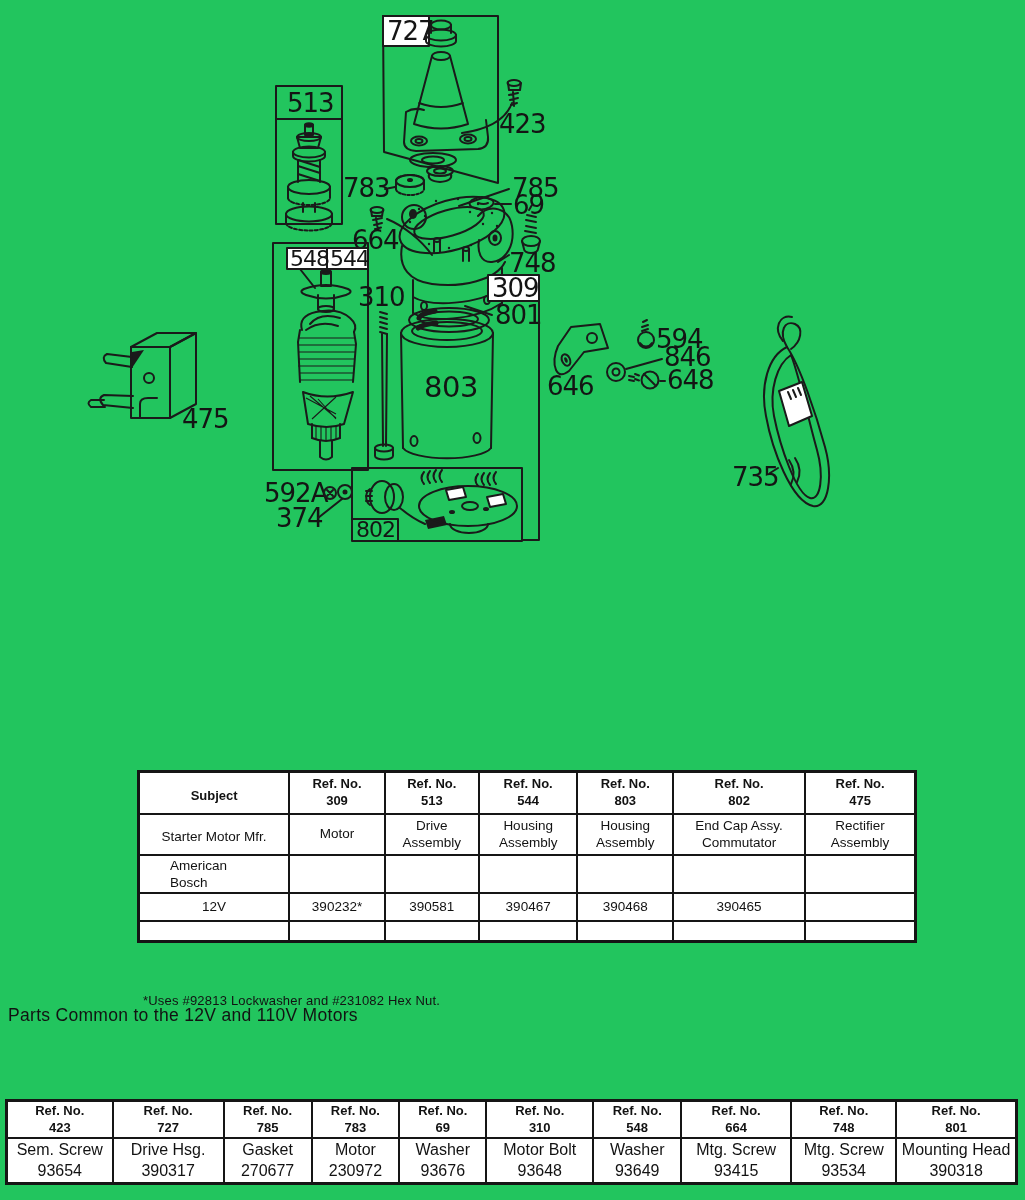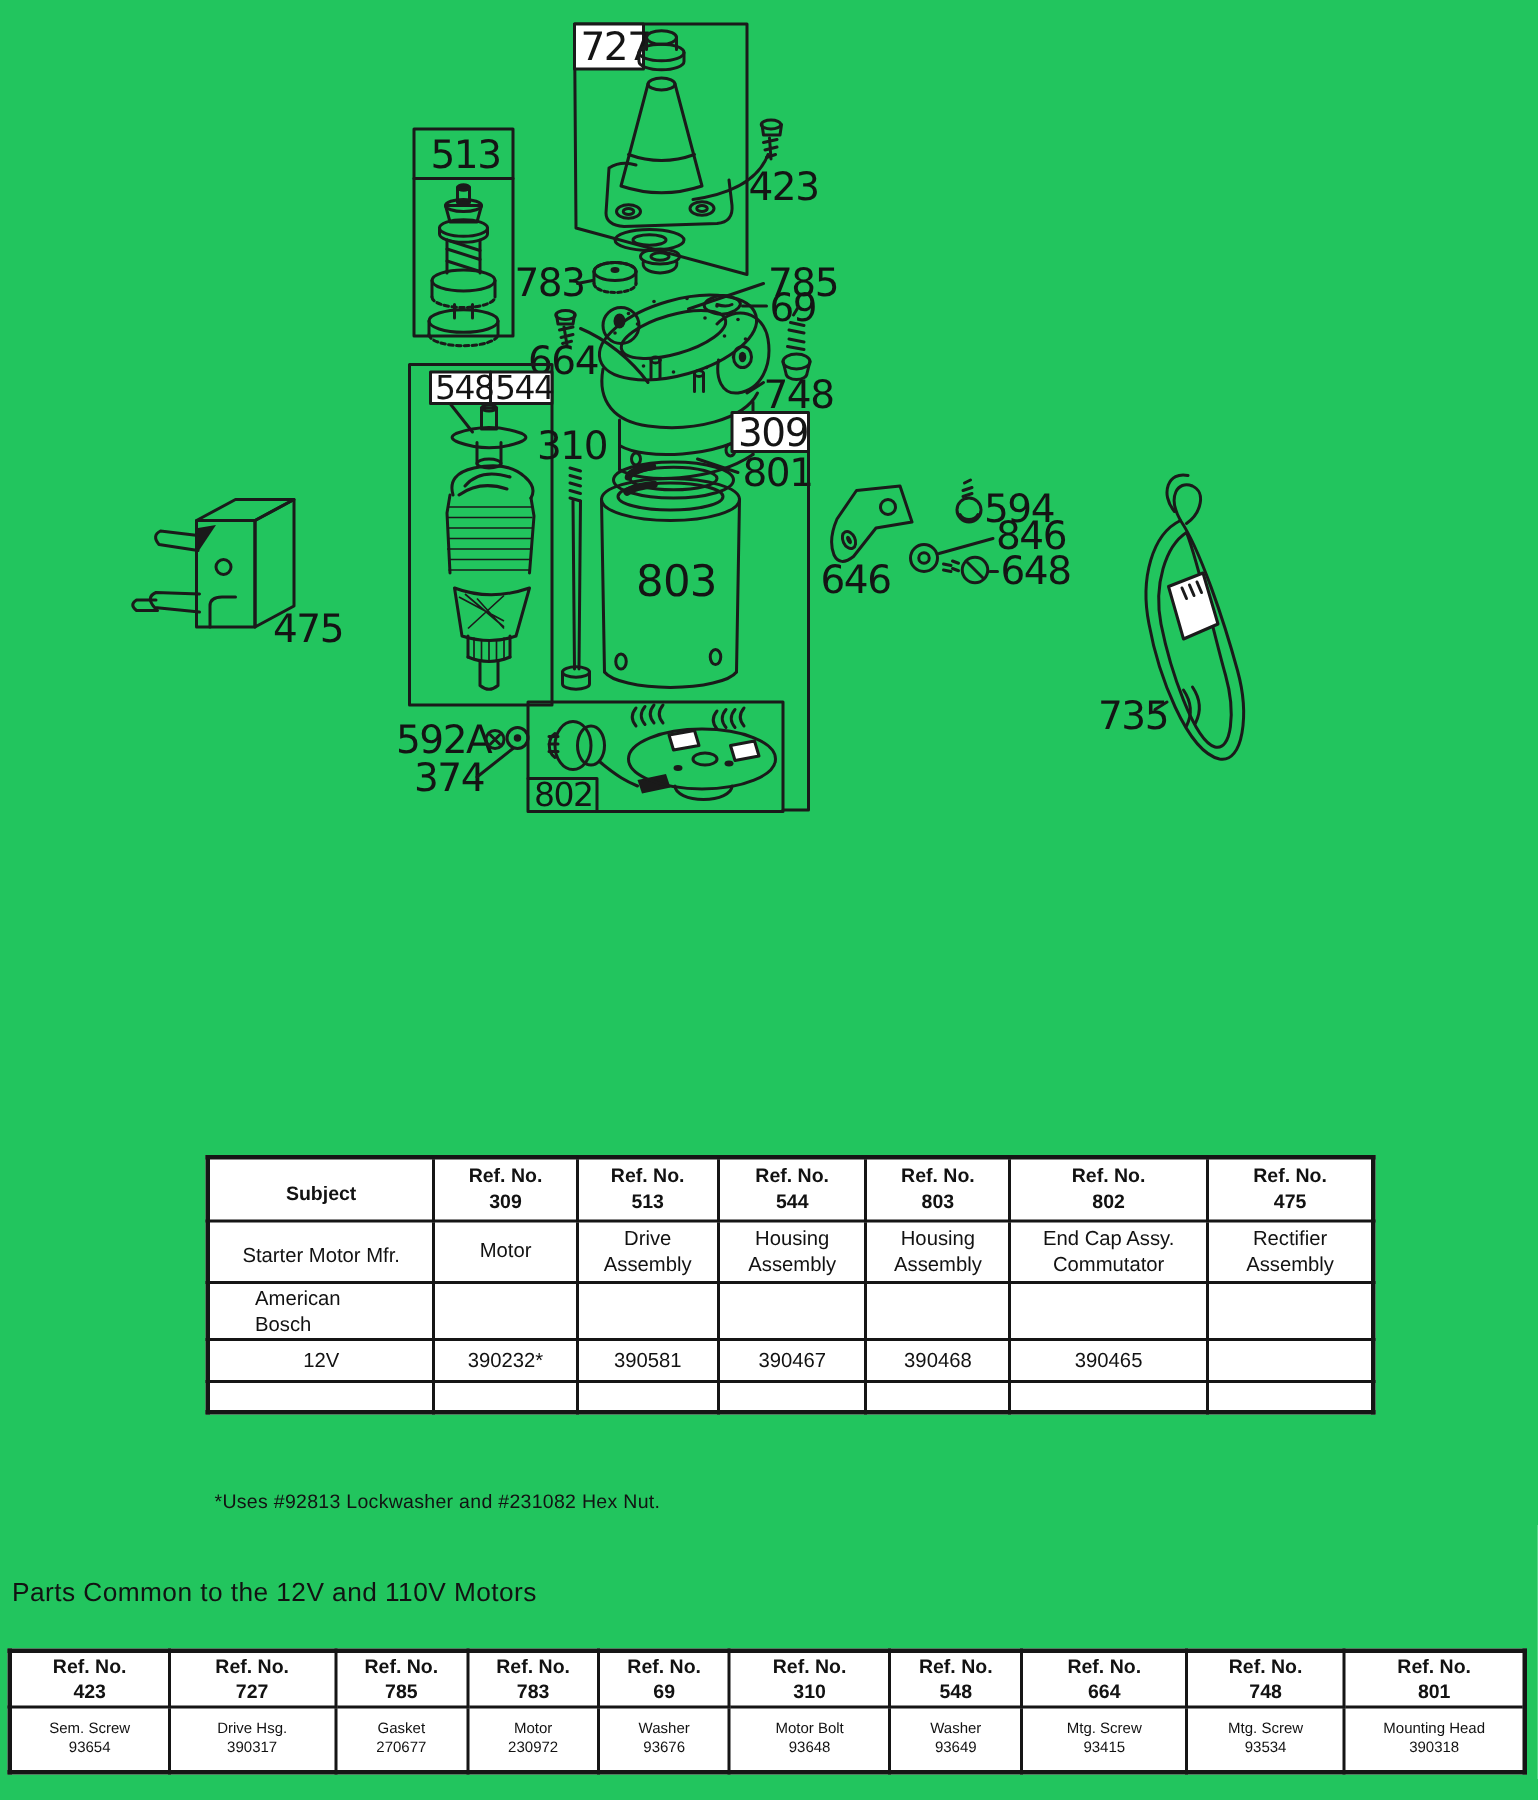--- a/index.html
+++ b/index.html
@@ -23,27 +23,27 @@
   .spec-table th{font-weight:bold;}
   .spec-table td{font-size:13.5px;font-weight:normal;}
   .spec-table .sub{vertical-align:bottom;padding-bottom:8px;}
   .spec-table td.mfr-name{text-align:left;padding-left:30px;}
   tr.sr1{height:42px;} tr.sr2{height:41px;} tr.sr3{height:36px;margin-left:12px;}
   tr.sr4{height:28px;} tr.sr5{height:20px;} tr.sr6{height:26px;}
   .pre{white-space:pre-line;}
   .l{display:block;}
 
   .footnote{position:absolute;left:143px;top:993px;font-size:13px;letter-spacing:0.2px;}
-  .section-heading{position:absolute;left:8px;top:1051px;font-size:17.5px;letter-spacing:0.3px;}
+  .section-heading{position:absolute;left:8px;top:1005px;font-size:17.5px;letter-spacing:0.3px;}
 
   .common-table{position:absolute;left:5px;top:1099px;width:1013px;border:3px solid #151515;}
   .common-table th,.common-table td{border:2px solid #151515;text-align:center;vertical-align:middle;
       padding:1px 2px;font-size:13px;line-height:1.28;}
   .common-table th{font-weight:bold;}
-  .common-table td{font-size:10px;font-weight:normal;}
+  .common-table td{font-size:16px;font-weight:normal;}
   tr.cr1{height:37px;} tr.cr2{height:43px;}
 </style>
 </head>
 <body>
 
 <div class="page">
 
 <svg class="diagram" width="1025" height="630" viewBox="0 0 1025 630">
 
   <g>

